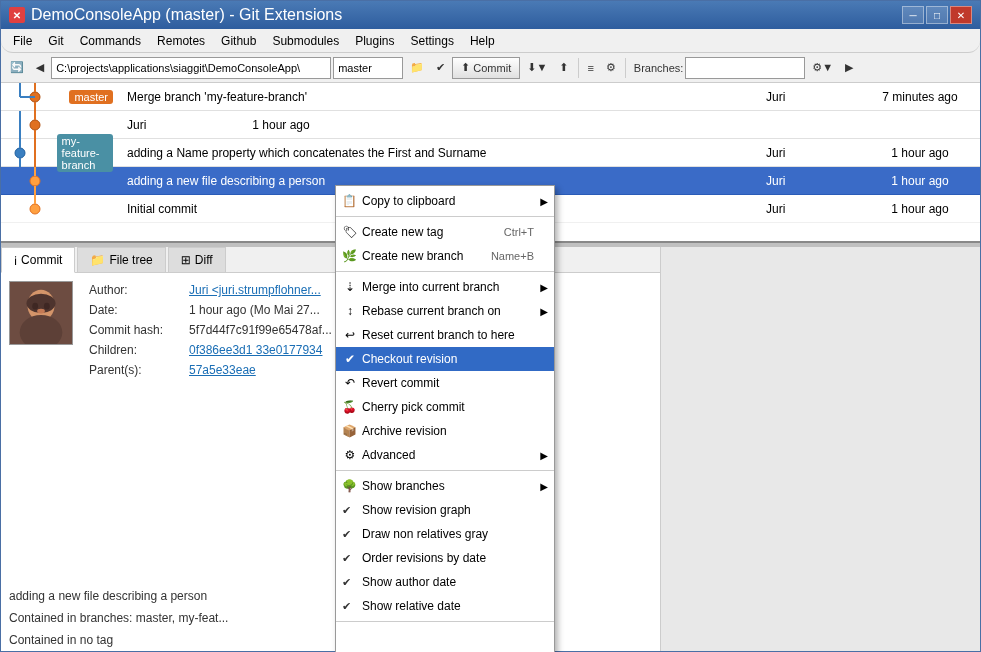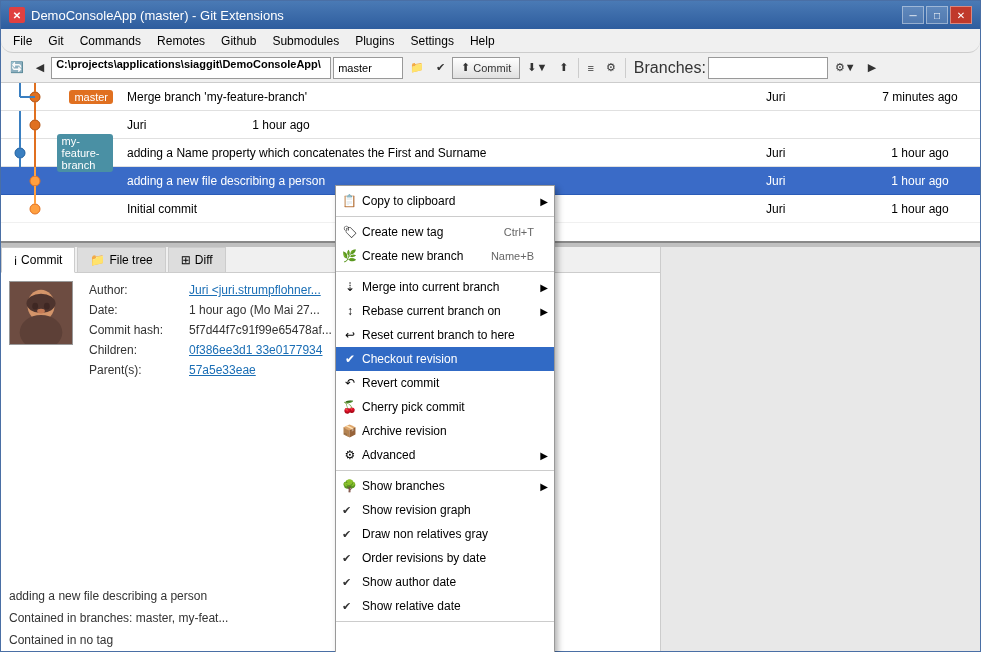--- a/index.html
+++ b/index.html
@@ -45,21 +45,21 @@
       border-radius: 2px;
       display: flex;
       align-items: center;
       justify-content: center;
       font-size: 10px;
       color: white;
       font-weight: bold;
     }
 
     .title-text {
-      font-size: 13px;
+      font-size: 16px;
       font-weight: normal;
     }
 
     .title-controls {
       display: flex;
       gap: 2px;
     }
 
     .title-btn {
       width: 22px;
@@ -127,22 +127,22 @@
       margin: 0 2px;
     }
 
     .path-box {
       background: white;
       border: 1px solid #999;
       height: 22px;
       padding: 0 4px;
       font-size: 11px;
       display: flex;
+      align-items: center;
       min-width: 280px;
-      font-weight: bold;
     }
 
     .branch-box {
       background: white;
       border: 1px solid #999;
       height: 22px;
       padding: 0 4px;
       font-size: 11px;
       display: flex;
       align-items: center;
@@ -156,21 +156,21 @@
       padding: 0 8px;
       display: flex;
       align-items: center;
       gap: 3px;
       cursor: pointer;
       font-size: 11px;
       color: #333;
     }
 
     .branches-label {
-      font-size: 16px;
+      font-size: 11px;
       color: #333;
       margin-left: 4px;
     }
 
     .branches-combo {
       background: white;
       border: 1px solid #999;
       height: 22px;
       width: 120px;
       font-size: 11px;

